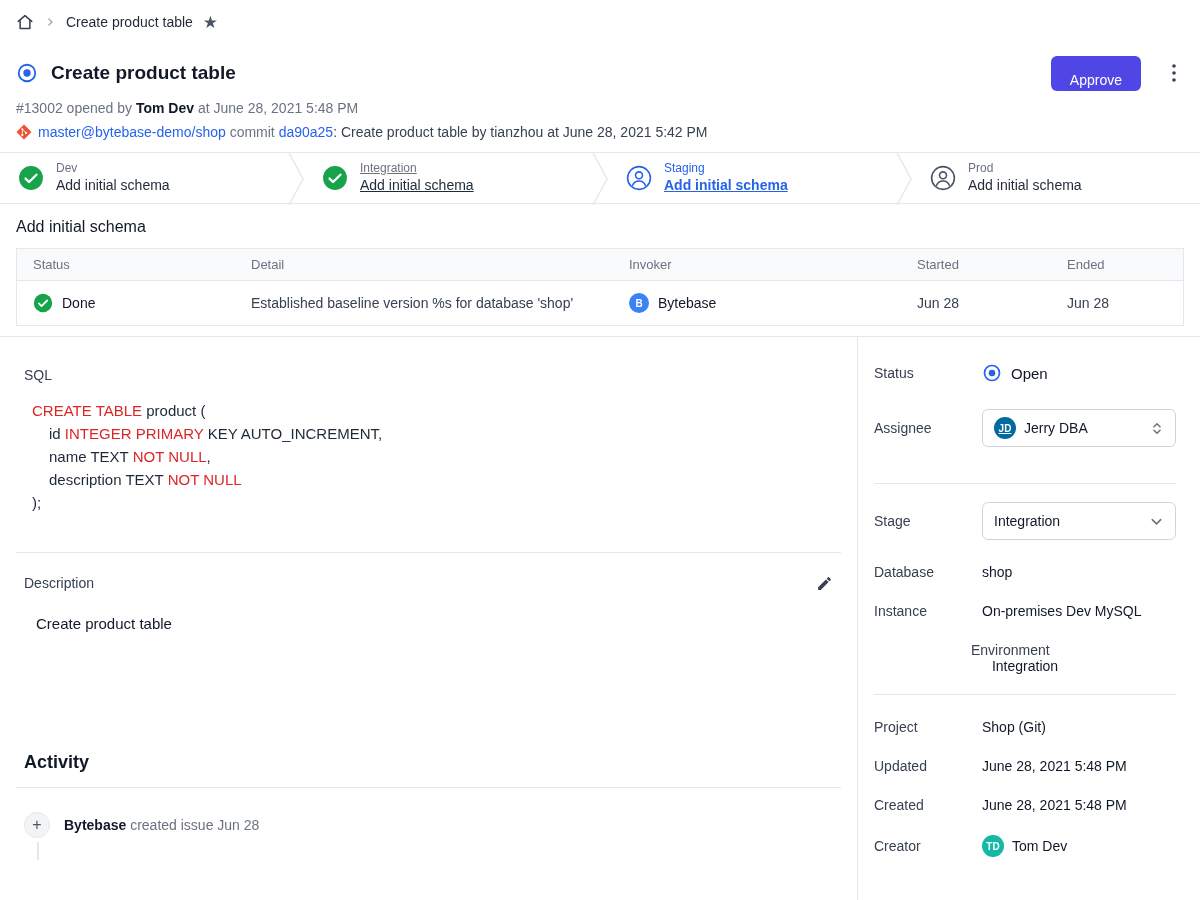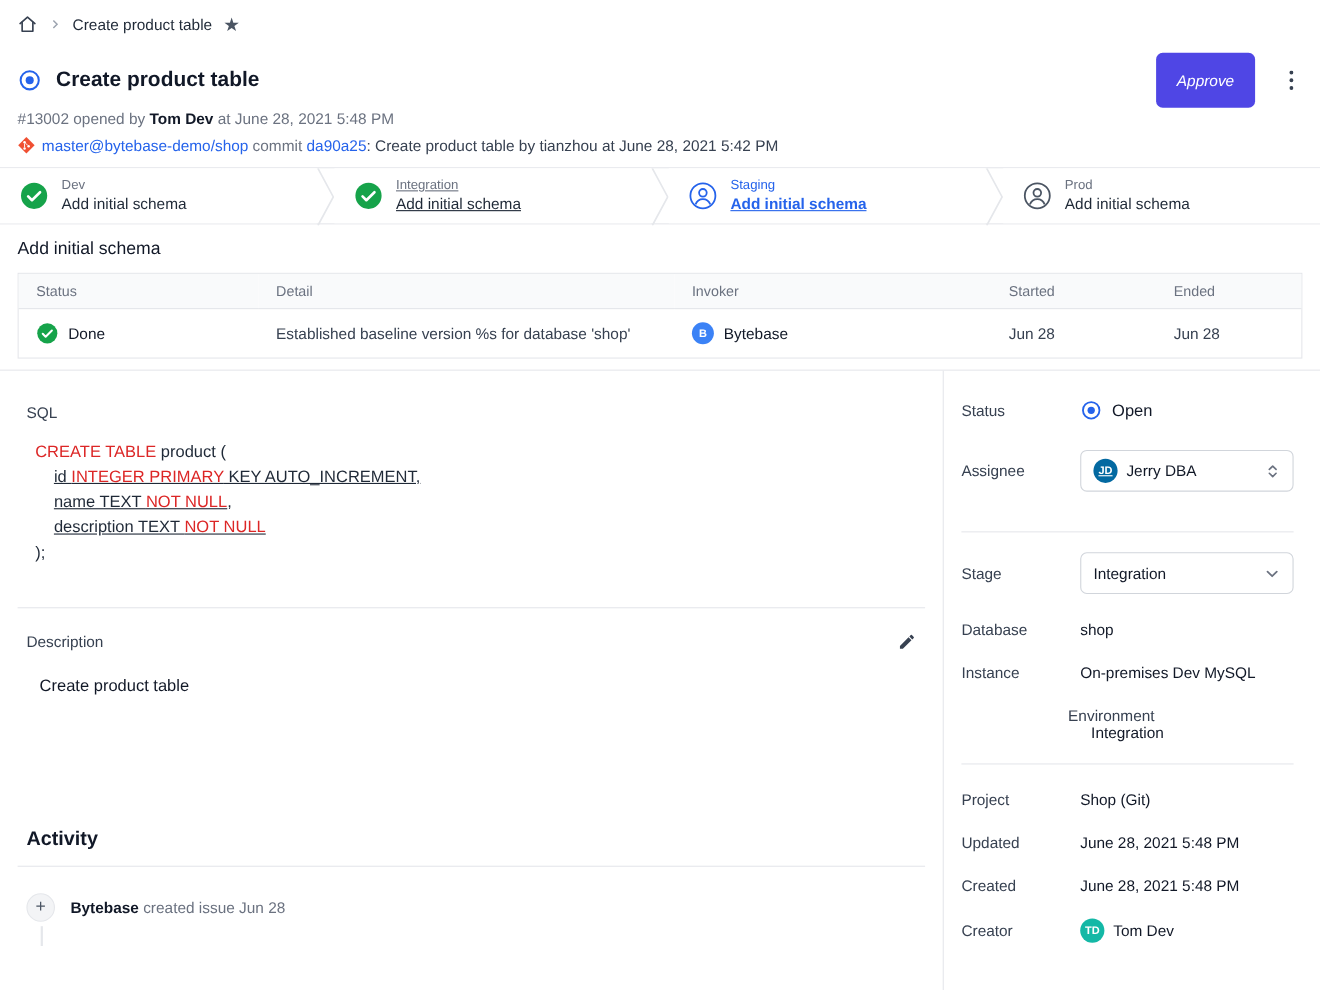--- a/index.html
+++ b/index.html
@@ -12,21 +12,21 @@
   .crumb-title { font-size:14px; font-weight:500; color:#1f2937; cursor:pointer; }
   .star { color:#4b5563; font-size:17px; line-height:1; cursor:pointer; }
 
   
   .banner { height:28px; flex:none; background:#4f46e5; color:#fff; display:flex; align-items:center; justify-content:center; font-size:14px; font-weight:500; }
 
   
   .header { flex:none; padding:12px 24px 12px 16px; }
   .title-row { display:flex; align-items:center; gap:13px; height:34px; }
   .issue-title { font-size:19px; font-weight:700; color:#111827; }
-  .approve-btn { margin-left:auto; background:#4f46e5; color:#fff; border:none; border-radius:6px; padding:16px 19px; height:50px; font-size:14px; font-weight:500; font-family:inherit; cursor:pointer;font-style:italic; }
+  .approve-btn { margin-left:auto; background:#4f46e5; color:#fff; border:none; border-radius:6px; padding:16px 19px; height:35px; font-size:14px; font-weight:500; font-family:inherit; cursor:pointer; }
   .kebab { margin-left:18px; cursor:pointer; display:flex; align-items:center; }
   .meta-line { margin-top:10px; font-size:14px; color:#6b7280; }
   .meta-line .author { color:#111827; font-weight:600; }
   .commit-line { margin-top:8px; font-size:14px; color:#374151; display:flex; align-items:center; gap:6px; }
   .link { color:#2563eb; text-decoration:none; cursor:pointer; }
   .muted { color:#6b7280; }
 
   
   .pipeline { flex:none; display:flex; align-items:stretch; border-top:1px solid #e5e7eb; border-bottom:1px solid #e5e7eb; height:52px; }
   .stage { flex:1; display:flex; align-items:center; gap:12px; padding-left:18px; cursor:pointer; background:#fff; }
@@ -48,21 +48,21 @@
   .cell-flex { display:flex; align-items:center; gap:9px; color:#111827; }
 
   
   .content { flex:1; display:flex; min-height:0; border-top:1px solid #e5e7eb; }
   .main { flex:1; min-width:0; padding:22px 16px 0; overflow:hidden; }
   .sidebar { width:343px; flex:none; border-left:1px solid #e5e7eb; padding:26px 24px 0 16px; overflow:hidden; }
 
   
   .sql-label { font-size:14px; color:#374151; margin:8px 0 0 8px; }
   .code { margin:16px 0 0 16px; font-size:15px; line-height:23px; color:#1f2937; }
-  .code .ind { padding-left:17px;text-decoration:underline; }
+  .code .ind { padding-left:17px; }
   .kw { color:#dc2626; }
   .main-divider { border:none; border-top:1px solid #e5e7eb; margin:38px 0 0; }
   .desc-row { display:flex; align-items:center; margin-top:20px; padding:0 8px; height:20px; }
   .desc-label { font-size:14px; color:#374151; }
   .pencil-btn { margin-left:auto; cursor:pointer; display:flex; align-items:center; }
   .desc-text { font-size:15px; color:#111827; margin:22px 0 0 20px; }
   .activity-title { font-size:18px; font-weight:700; color:#111827; margin:120px 0 0 8px; }
   .activity-divider { border:none; border-top:1px solid #e5e7eb; margin:14px 0 0; }
   .activity-item { display:flex; align-items:center; gap:14px; margin:24px 0 0 8px; position:relative; }
   .plus-circle { width:26px; height:26px; flex:none; border-radius:50%; background:#f3f4f6; border:1px solid #e5e7eb; color:#4b5563; display:flex; align-items:center; justify-content:center; font-size:16px; cursor:pointer; }

